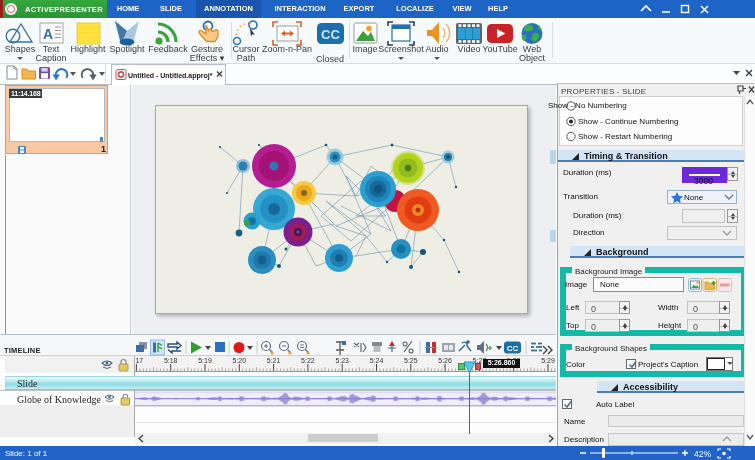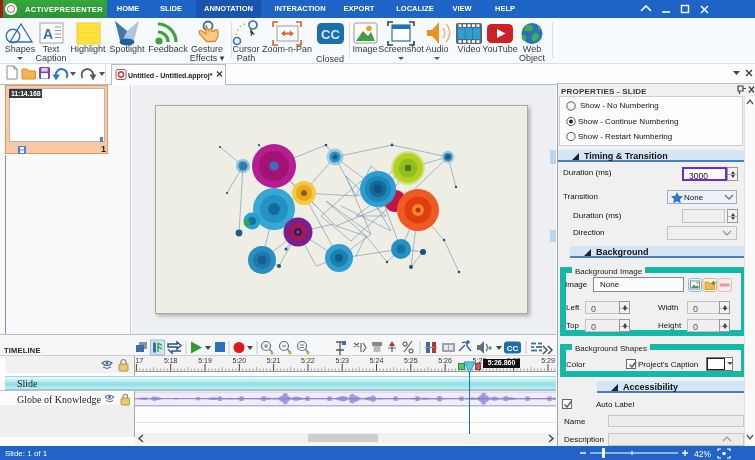--- a/index.html
+++ b/index.html
@@ -22,21 +22,21 @@
 #doctab { position:absolute; left:111px; top:0px; width:115px; height:21px; background:#fdfdfd; border:1px solid #b6bdc5; border-bottom:none; }
 #qasep { position:absolute; left:105px; top:1px; height:17px; width:1px; background:#d8d8d8; }
 
 #leftpanel { left:0; top:85px; width:131px; height:249px; background:#fafafa; border-right:1px solid #c6cbd1; }
 #canvas { left:132px; top:85px; width:424px; height:249px; background:#edeff2; }
 #props { left:557px; top:83px; width:198px; height:363px; background:#f0f0f0; border-left:1px solid #98a5b5; }
 
 #tlpanel { left:0; top:334px; width:556px; height:112px; background:#fbfbfb; border-top:1px solid #b6bec6; }
 
 #statusbar { left:0; top:446px; width:755px; height:14px; background:#2263c8; color:#fff; font-size:8px; }
-.spin-box { position:absolute; background:#fff; border:2px solid #6d28d9; font-size:8.5px; color:#111; }
+.spin-box { position:absolute; background:#fff; border:7px solid #6d28d9; font-size:8.5px; color:#111; }
 .spin-btns { position:absolute; width:11px; border:1px solid #999; background:#f2f2f2; }
 .spin-btns em { position:absolute; left:0; top:50%; width:100%; height:1px; background:#b8b8b8; }
 .gb { position:absolute; border:6px solid #14b8a6; }
 .gb-label { position:absolute; top:-6px; left:6px; background:#f0f0f0; padding:0 3px; font-size:8px; color:#222; }
 .sechdr { position:absolute; left:1px; width:196px; height:12px; background:#d4e5f5; border-bottom:2px solid #4a7ebb; font-size:9px; font-weight:bold; color:#111; padding:1px 0 0 26px; }
 .sechdr i { position:absolute; left:14px; top:3px; width:0; height:0; border-left:7px solid transparent; border-bottom:7px solid #222; }
 .plabel { position:absolute; font-size:8px; color:#111; }
 .spin-btns::before { content:""; position:absolute; left:2.5px; top:2.5px; width:0; height:0; border-left:2.5px solid transparent; border-right:2.5px solid transparent; border-bottom:3px solid #444; }
 .spin-btns::after { content:""; position:absolute; left:2.5px; bottom:2.5px; width:0; height:0; border-left:2.5px solid transparent; border-right:2.5px solid transparent; border-top:3px solid #444; }
 </style></head>
@@ -48,21 +48,21 @@
     <div class="sw"></div>
   </div>
 <div class="abs" id="aptext">ACTIVEPRESENTER</div>
 <div class="abs menuitem" style="left:110px;width:36px;">HOME</div>
 <div class="abs menuitem" style="left:153px;width:36px;">SLIDE</div>
 <div class="abs menuitem" style="left:196px;width:65px;background:#1a55ad;">ANNOTATION</div>
 <div class="abs menuitem" style="left:268px;width:64px;">INTERACTION</div>
 <div class="abs menuitem" style="left:338px;width:42px;">EXPORT</div>
 <div class="abs menuitem" style="left:392px;width:46px;">LOCALIZE</div>
 <div class="abs menuitem" style="left:447px;width:30px;">VIEW</div>
-<div class="abs menuitem" style="left:483px;width:30px;margin-left:7px;">HELP</div>
+<div class="abs menuitem" style="left:483px;width:30px;">HELP</div>
 <svg class="abs" style="left:638px;top:0;" width="80" height="18">
   <path d="M3,11 l5,-5 5,5" fill="none" stroke="#fff" stroke-width="1.6"></path>
   <path d="M24,12 h8" stroke="#fff" stroke-width="1.6"></path>
   <rect x="43.5" y="5.5" width="7" height="7" fill="none" stroke="#fff" stroke-width="1.4"></rect>
   <path d="M63,6 l7,7 m0,-7 l-7,7" stroke="#fff" stroke-width="1.5"></path>
 </svg>
 
 <div class="abs" id="ribbon"></div>
 <svg class="abs" style="left:0;top:18px;" width="755" height="45" id="ribbonicons">
 
@@ -344,33 +344,33 @@
     <circle cx="103" cy="39" r="1.1" fill="#15557f"></circle>
     <circle cx="64" cy="41" r="1.1" fill="#15557f"></circle>
     <circle cx="71" cy="87" r="1.1" fill="#15557f"></circle>
     <circle cx="300" cy="81" r="1.2" fill="#15557f"></circle>
   </g>
 </svg>
 <div class="abs" style="left:550px;top:150px;width:6px;height:14px;background:#b9d6ee;"></div>
 <div class="abs" style="left:550px;top:230px;width:6px;height:12px;background:#b9d6ee;"></div>
 <div class="abs" id="props"></div>
 <div class="abs" style="left:557px;top:83px;width:198px;height:1px;background:#c0c0c0;"></div>
-<div class="abs" style="left:561px;top:87px;font-size:8px;font-weight:bold;color:#3a3a3a;letter-spacing:.2px;">PROPERTIES - SLIDE</div>
+<div class="abs" style="left:561px;top:87px;font-size:8px;font-weight:normal;color:#3a3a3a;letter-spacing:.2px;">PROPERTIES - SLIDE</div>
 <svg class="abs" style="left:736px;top:85px;" width="20" height="10">
   <path d="M2,1 h5 v5 h-5 z M7,3.5 h3 M3.5,6 v3" stroke="#444" stroke-width="1.2" fill="none"></path>
   <path d="M13,1.5 l5,6 m0,-6 l-5,6" stroke="#444" stroke-width="1.2"></path>
 </svg>
 <div class="abs" style="left:559px;top:96px;width:184px;height:50px;background:#fdfdfd;border:1px solid #cfcfcf;"></div>
 <svg class="abs" style="left:563px;top:98px;" width="180" height="46">
   <circle cx="8" cy="8" r="4.2" fill="#fff" stroke="#555" stroke-width="1"></circle>
   <circle cx="8" cy="23.5" r="4.2" fill="#fff" stroke="#555" stroke-width="1"></circle>
     <circle cx="8" cy="23.5" r="2" fill="#222"></circle>
   <circle cx="8" cy="38.5" r="4.2" fill="#fff" stroke="#555" stroke-width="1"></circle>
 </svg>
-<div class="abs plabel" style="left:580px;top:101px;">Show - No Numbering</div>
+<div class="abs plabel" style="left:548px;top:101px;">Show - No Numbering</div>
 <div class="abs plabel" style="left:578px;top:117px;">Show - Continue Numbering</div>
 <div class="abs plabel" style="left:578px;top:132px;">Show - Restart Numbering</div>
 <div class="abs sechdr" style="left:558px;top:150px;"><i></i>Timing &amp; Transition</div>
 <div class="abs plabel" style="left:563px;top:168px;">Duration (ms)</div>
 <div class="abs spin-box" style="left:682px;top:167px;width:45px;height:14px;padding:2px 0 0 5px;">3000</div>
 <div class="abs spin-btns" style="left:727px;top:167px;height:14px;">
     <em></em>
   </div>
 <div class="abs plabel" style="left:563px;top:192px;">Transition</div>
 <div class="abs" style="left:667px;top:190px;width:70px;height:14px;background:#eef2f7;border:1px solid #9ab1cb;"></div>

